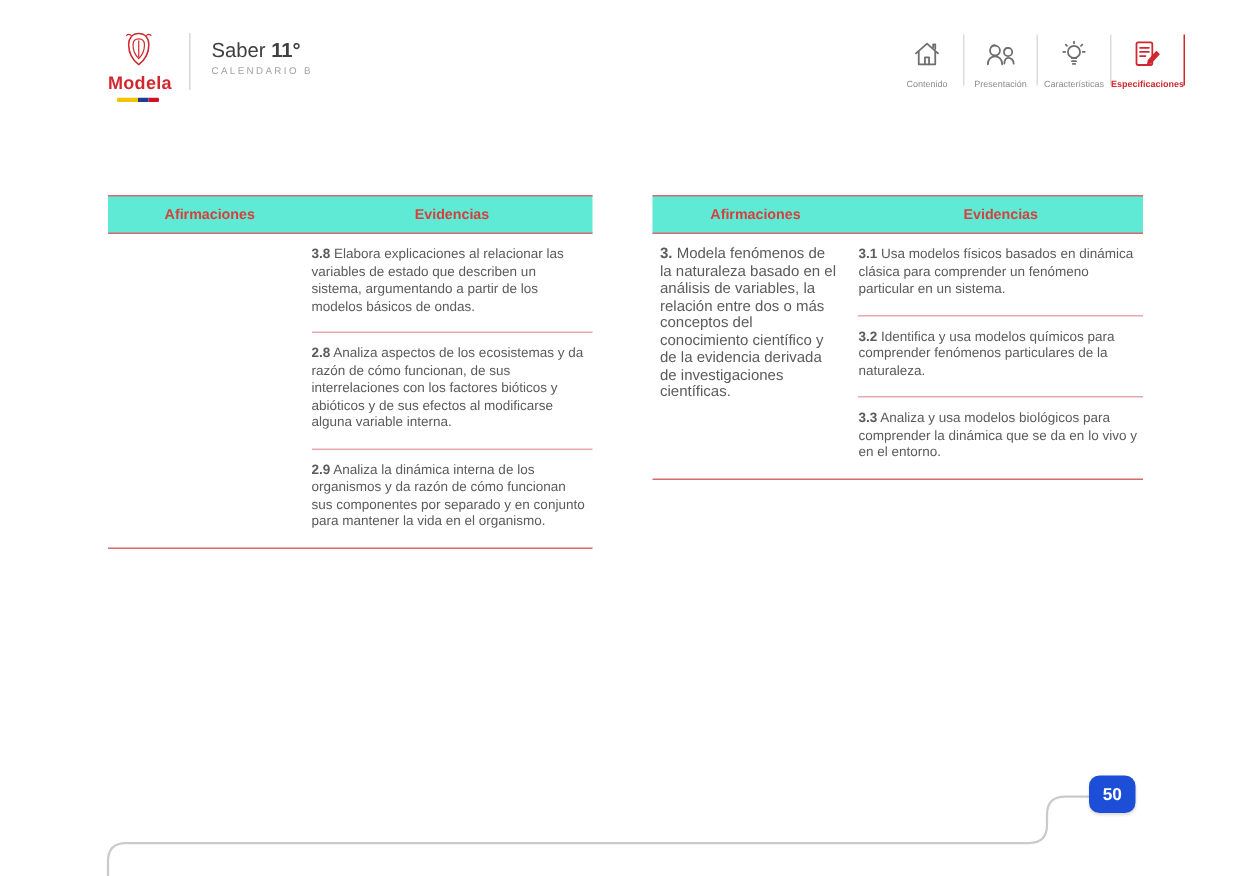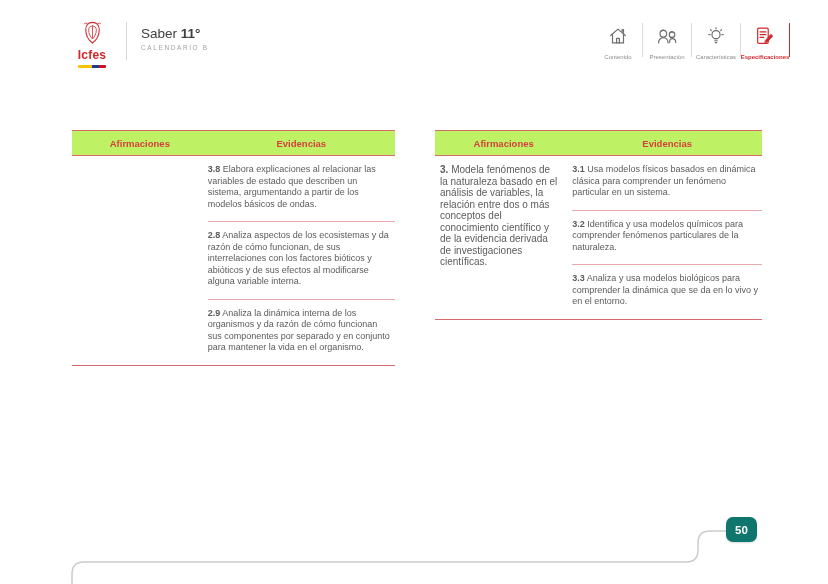--- a/index.html
+++ b/index.html
@@ -34,21 +34,21 @@
   .nav-item.active .nav-label { color: #d0282e; font-weight: bold; }
   .nav-divider { width: 1px; height: 34px; background: #dcdcdc; margin: 1px 2px; }
   .nav-divider.red { background: #d0282e; }
 
   
   .spec-table { position: absolute; top: 130px; }
   .spec-table.left  { left: 72px;  width: 323px; }
   .spec-table.right { left: 435px; width: 327px; }
   .thead {
     display: flex;
-    background: #bef264;
+    background: #5eead4;
     border-top: 1px solid #d66a6c;
     border-bottom: 1px solid #d66a6c;
   }
   .th {
     font-size: 9.5px; font-weight: bold; color: #d4403e;
     text-align: center; padding: 7px 0 6px;
   }
   .col1 { width: 42%; }
   .col2 { width: 58%; }
   .tbody { display: flex; border-bottom: 1px solid #d66a6c; }
@@ -62,42 +62,42 @@
     border-bottom: 1px solid #e7a9ab;
   }
   .evidencia:last-child { border-bottom: none; }
   .evidencia b { font-weight: bold; }
 
   
   .footer-curve { position: absolute; left: 0; top: 0; pointer-events: none; }
   .page-badge {
     position: absolute; left: 726px; top: 517px;
     width: 31px; height: 25px;
-    background: #0f766e; border-radius: 7px;
+    background: #1d4ed8; border-radius: 7px;
     color: #ffffff; font-size: 11.5px; font-weight: bold;
     display: flex; align-items: center; justify-content: center;
     box-shadow: 0 1px 2px rgba(0,0,0,0.15);
   }
 </style>
 </head>
 <body>
 
 <div class="page">
 
   <div class="brand-group">
     <div class="logo-block">
       <span class="logo-crest">
         <svg width="27" height="27" viewBox="0 0 32 34" fill="none" stroke="#d0282e" stroke-width="1.3" stroke-linecap="round">
           <path d="M16 3 C10.5 3 7.5 7 7.5 12 C7.5 19 10.5 25 16 29 C21.5 25 24.5 19 24.5 12 C24.5 7 21.5 3 16 3 Z"></path>
           <path d="M16 7.5 C13 7.5 11.2 9.5 11.2 12.5 C11.2 17 13 21 16 24 C19 21 20.8 17 20.8 12.5 C20.8 9.5 19 7.5 16 7.5 Z" stroke-width="1"></path>
           <path d="M16 9 V22.5" stroke-width="1"></path>
           <path d="M9.5 4.5 Q7.5 2.8 5.8 4.5 M22.5 4.5 Q24.5 2.8 26.2 4.5" stroke-width="1"></path>
         </svg>
       </span>
-      <div class="logo-word">Icfes</div>
+      <div class="logo-word">Modela</div>
       <div class="flag-strip">
         <span class="flag-y"></span>
           <span class="flag-b"></span>
           <span class="flag-r"></span>
       </div>
     </div>
     <div class="brand-divider"></div>
     <div class="product-block">
       <div class="product-title"><span>Saber</span> <b>11°</b></div>
       <div class="product-sub">CALENDARIO B</div>

